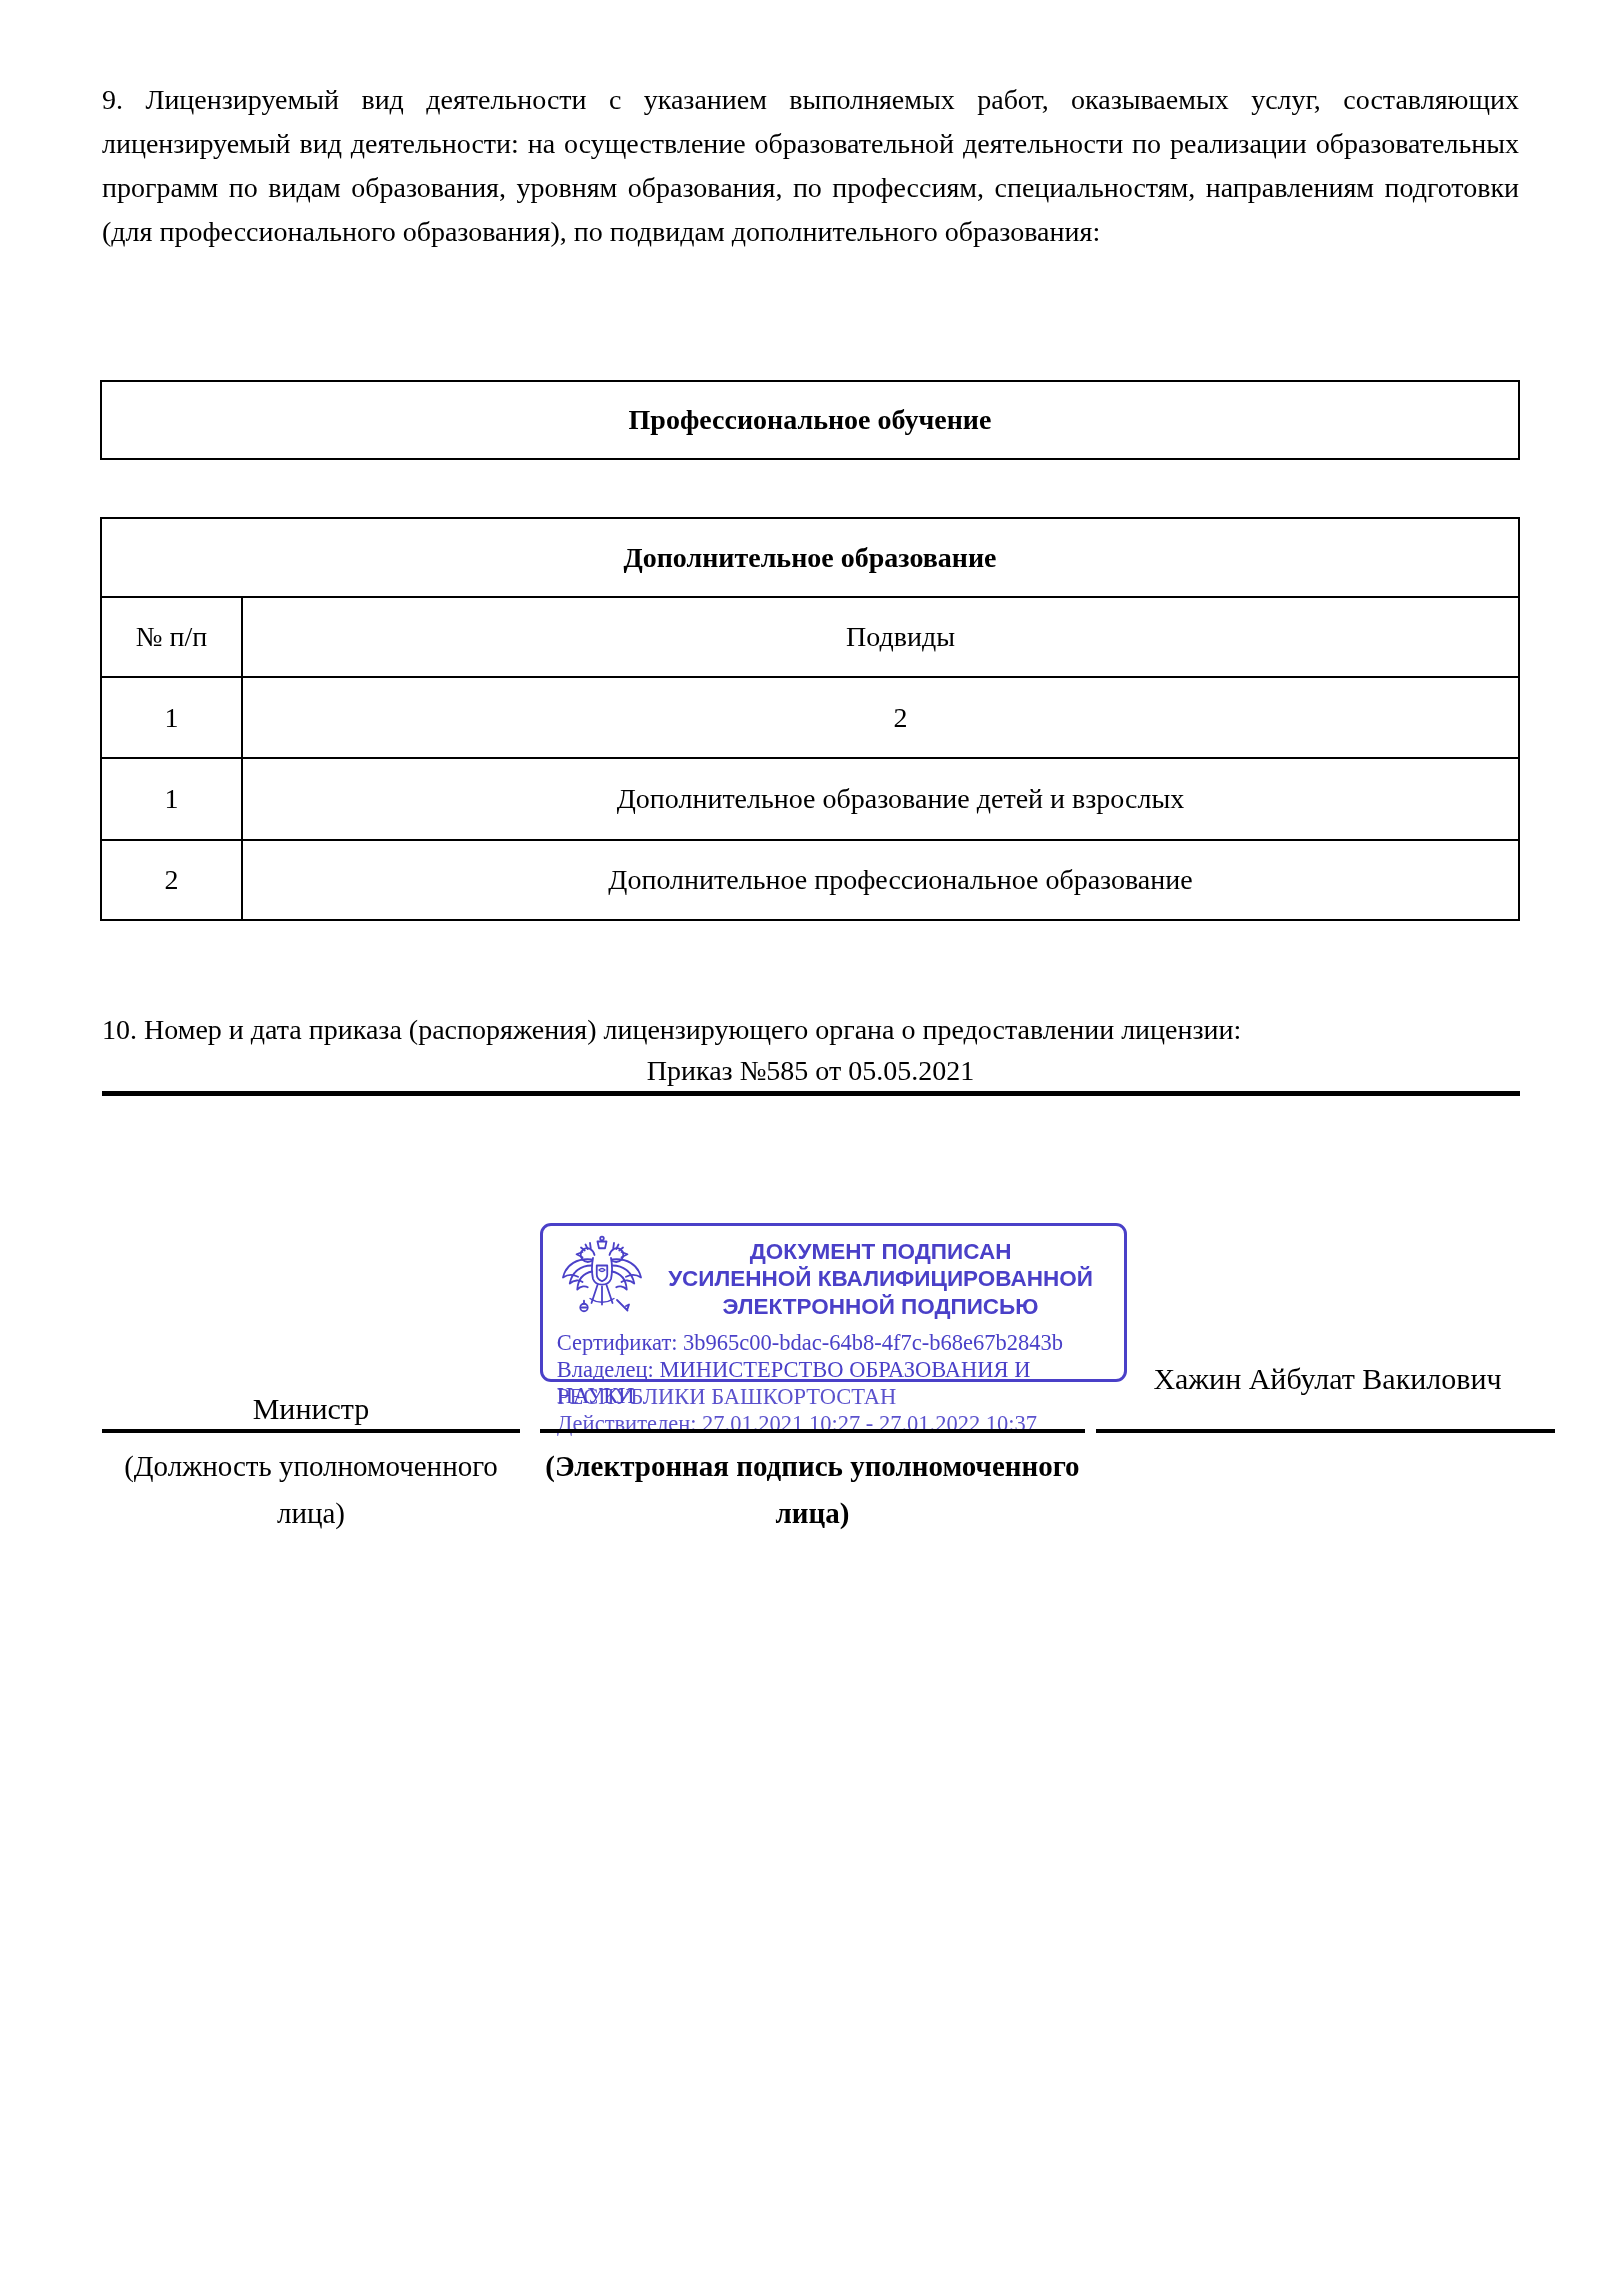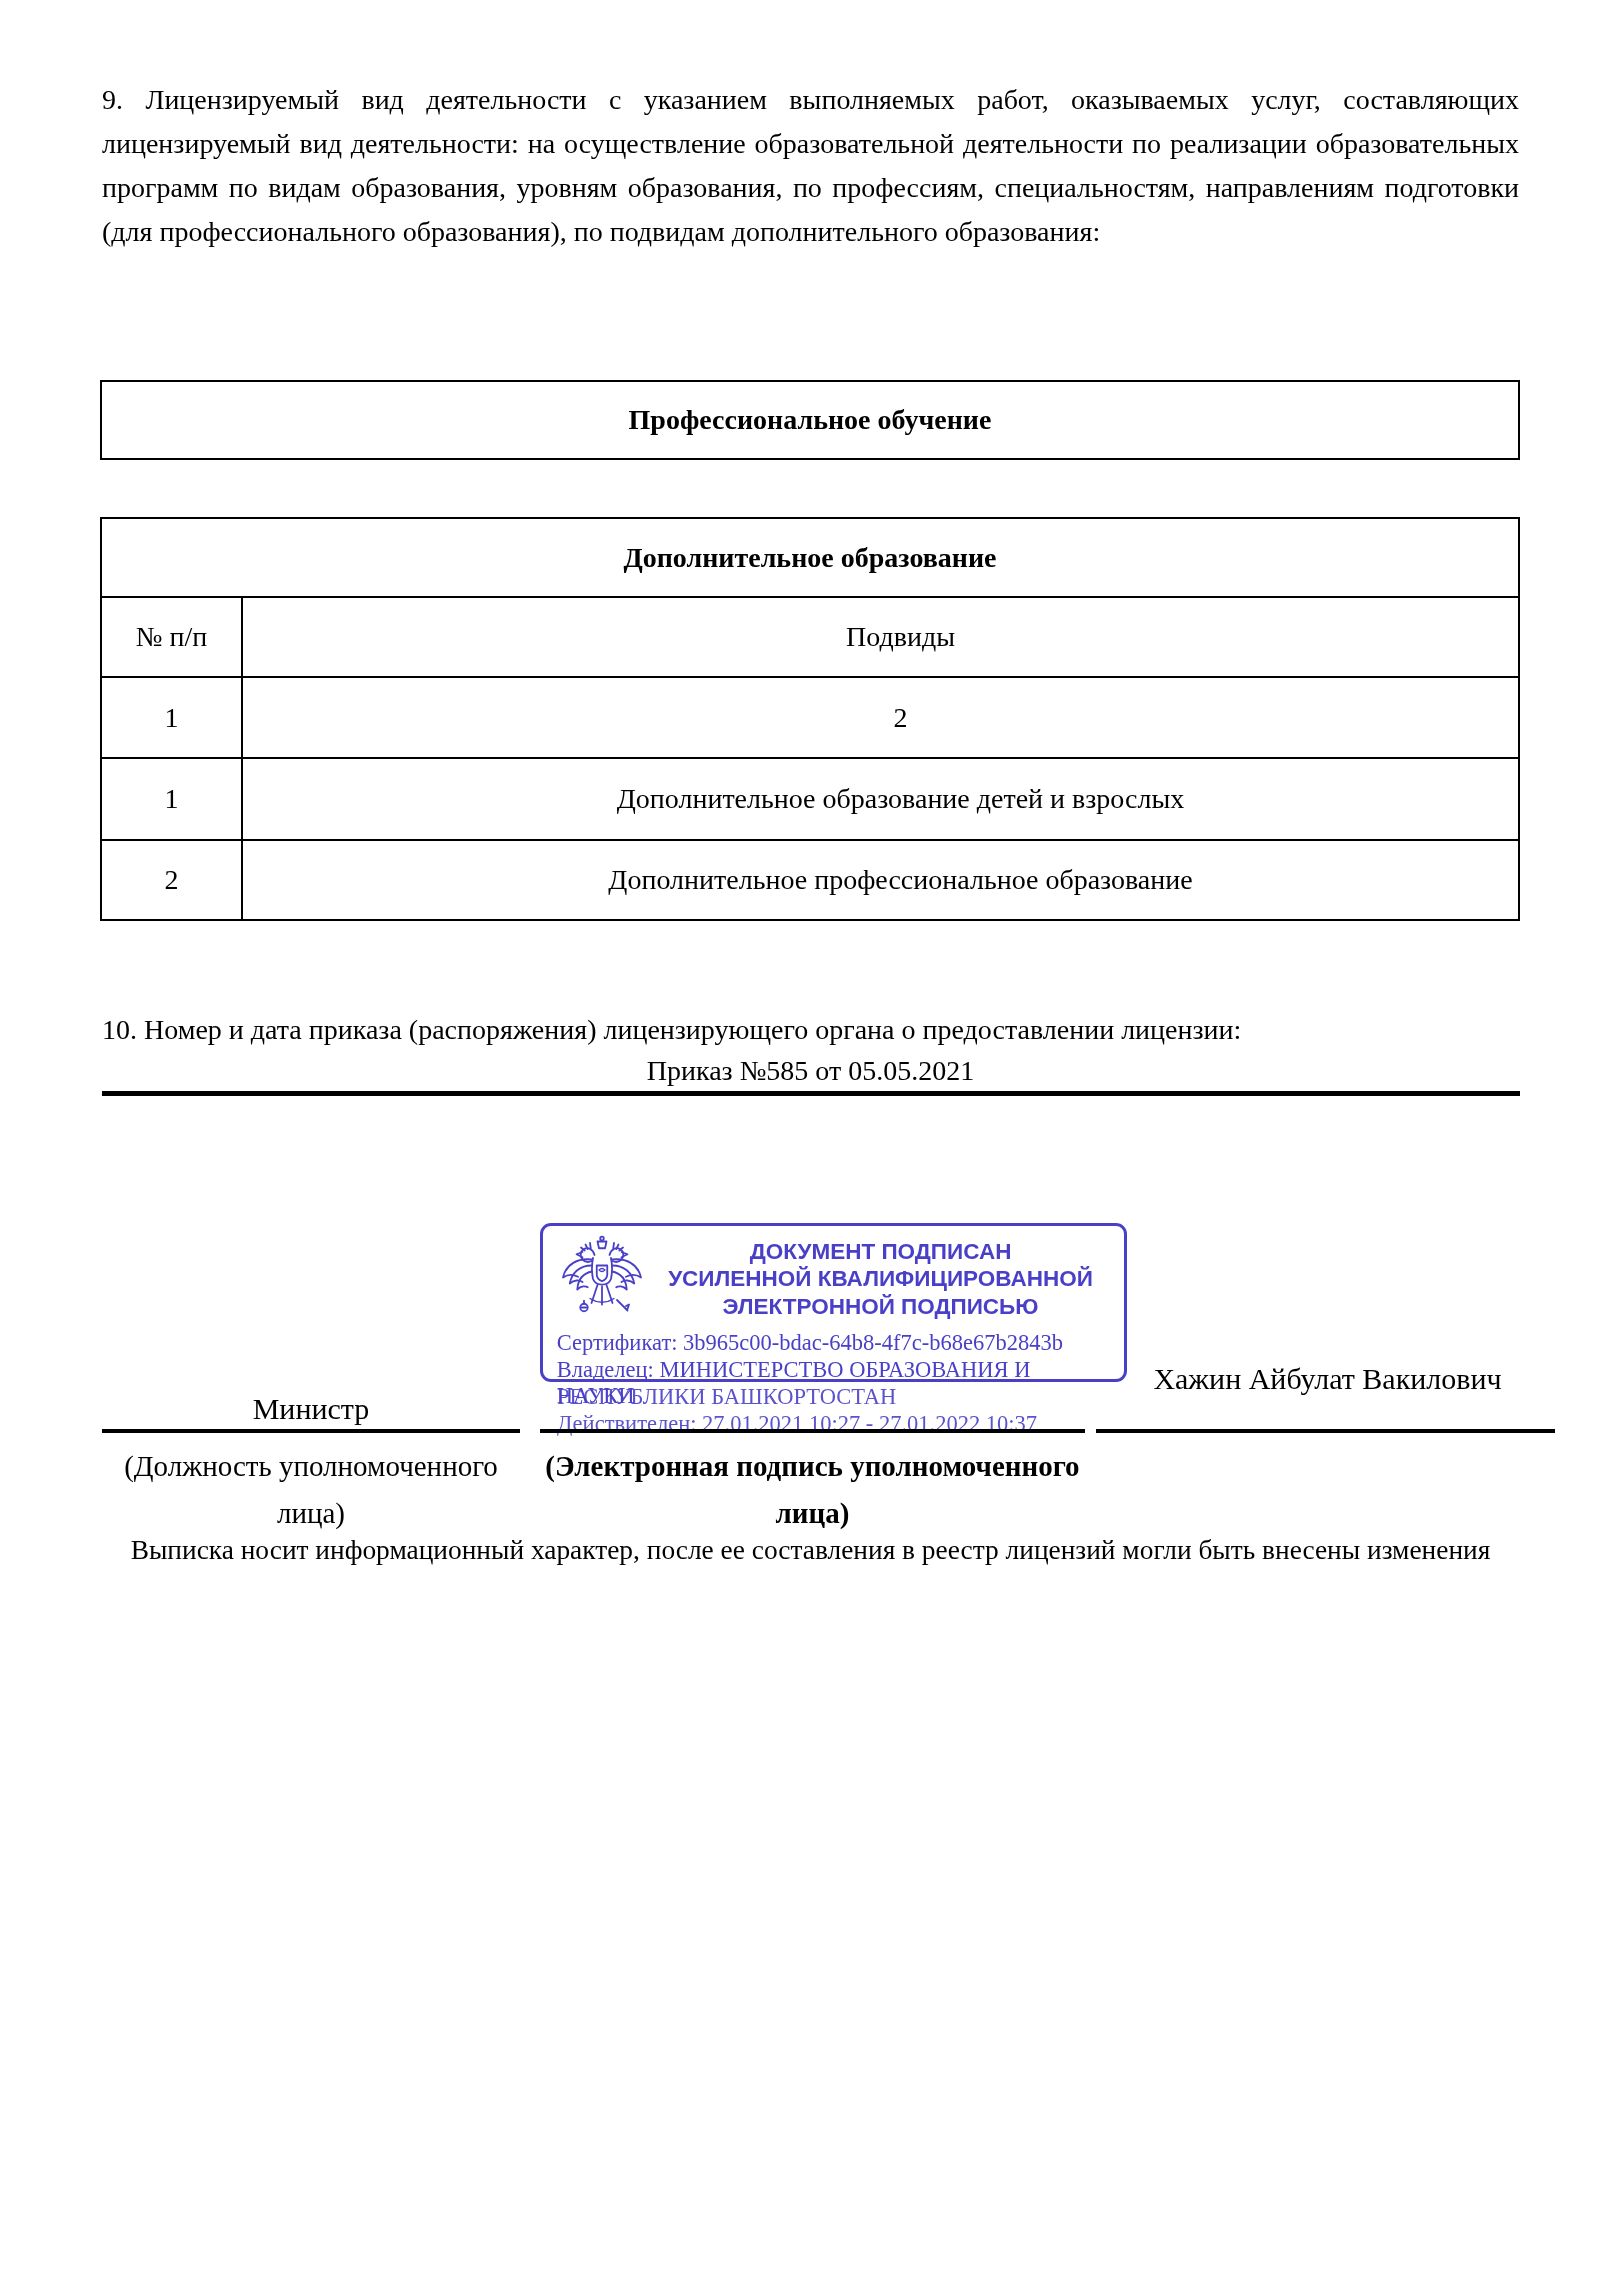--- a/index.html
+++ b/index.html
@@ -191,16 +191,15 @@
   <div class="sig-position">Министр</div>
   <div class="sig-name">Хажин Айбулат Вакилович</div>
 
   <div class="sig-line l1"></div>
   <div class="sig-line l2"></div>
   <div class="sig-line l3"></div>
 
   <div class="sig-caption c1">(Должность уполномоченного лица)</div>
   <div class="sig-caption c2">(Электронная подпись уполномоченного лица)</div>
 
-  <div class="footer-note">Выписка носит информационный характер, после ее составления в реестр лицензий могли быть внесены изменения</div>
 
 </div>
 
 
 </body></html>

